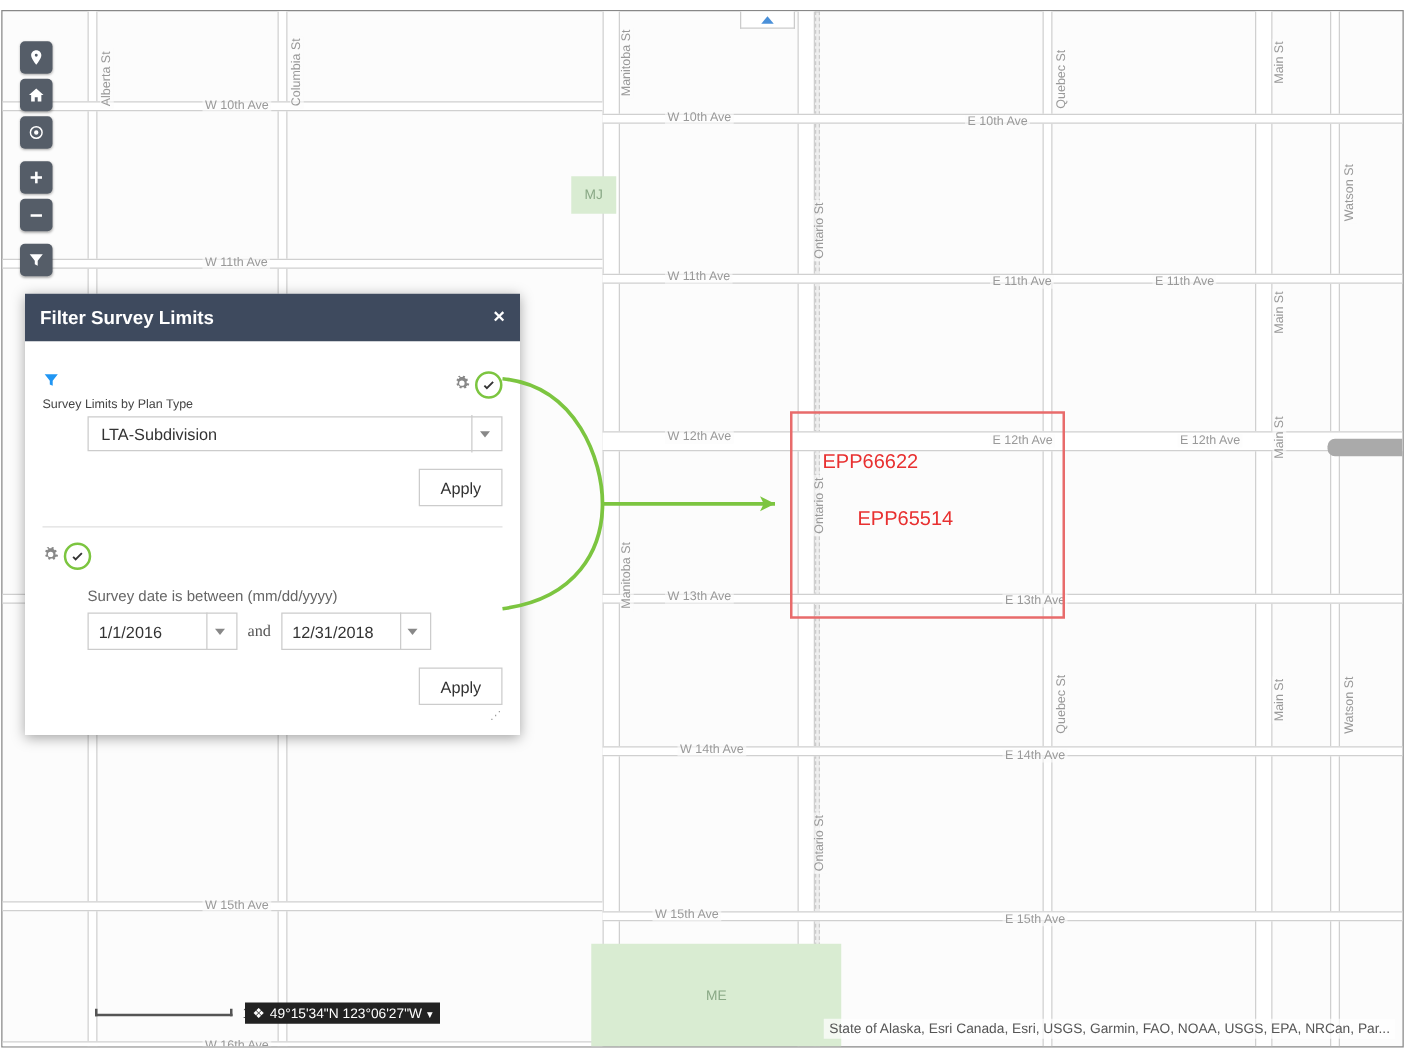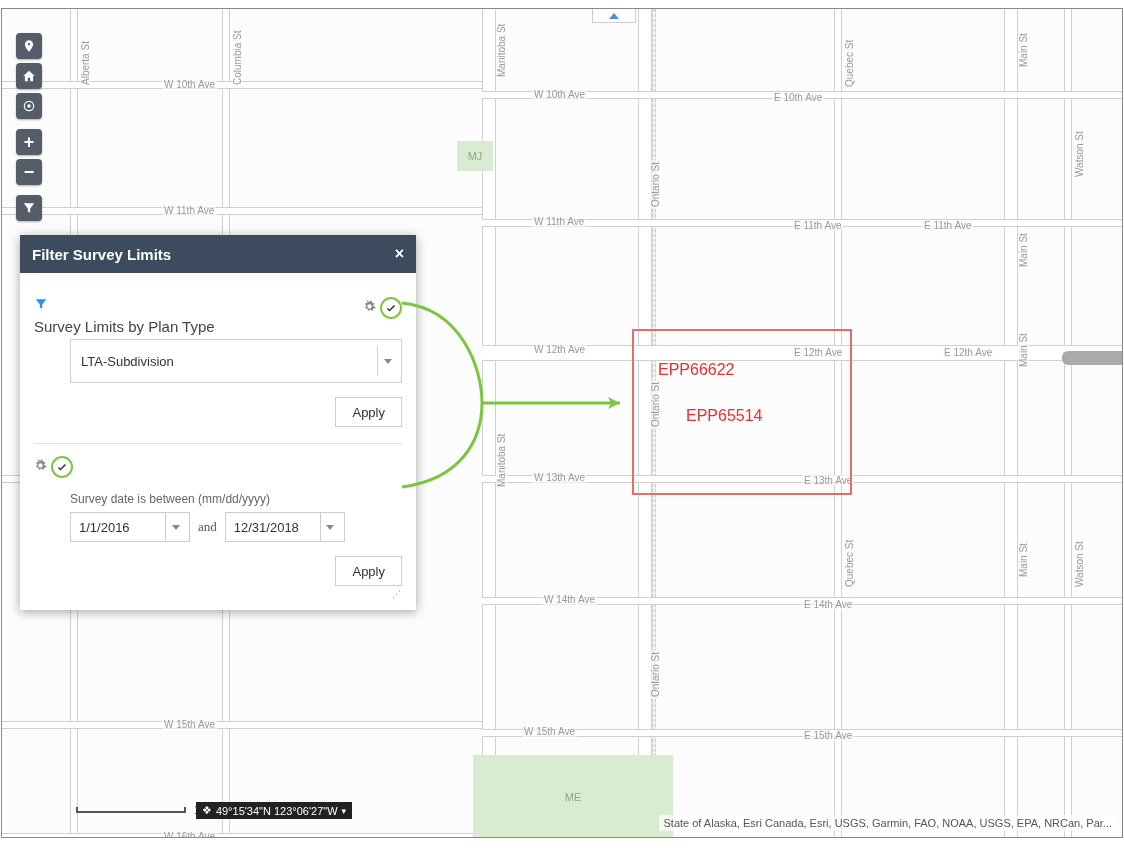--- a/index.html
+++ b/index.html
@@ -23,29 +23,29 @@
 
 .panel { position: absolute; top: 226px; left: 18px; width: 396px; background: #fff; box-shadow: 0 2px 10px rgba(0,0,0,0.35); z-index: 60; }
 .panel-header { background: #3e4a5e; color: #fff; padding: 10px 12px; display: flex; justify-content: space-between; align-items: center; font-size: 15px; font-weight: bold; }
 .panel-close { cursor: pointer; font-size: 16px; }
 .panel-body { padding: 12px 14px 8px 14px; }
 .filter-block { border-bottom: 1px solid #e0e0e0; padding: 12px 0 16px 0; position: relative; }
 .filter-block:last-child { border-bottom: none; }
 .filter-top { display: flex; align-items: flex-start; justify-content: space-between; margin-bottom: 4px; }
 .filter-left { display: flex; flex-direction: column; }
 .filter-icon { color: #2196f3; font-size: 14px; margin-bottom: 4px; }
-.filter-title { font-size: 15px; color: #444; }
+.filter-title { font-size: 10px; color: #444; }
 .filter-actions { display: flex; align-items: center; gap: 4px; }
 .gear-ico { color: #888; font-size: 13px; }
 .check-circ { width: 22px; height: 22px; border: 2.5px solid #7cc540; border-radius: 50%; display: flex; align-items: center; justify-content: center; background: #fff; }
 .check-circ svg { width: 12px; height: 12px; }
 .filter-sub { margin: 14px 0 6px 36px; font-size: 12px; color: #666; }
 .filter-row { margin-left: 36px; display: flex; align-items: center; gap: 8px; }
 .filter-row.right { justify-content: flex-end; margin-left: 0; margin-right: 0; margin-top: 14px; }
-.select-box { flex: 1; height: 44px; border: 1px solid #ccc; display: flex; align-items: center; justify-content: space-between; padding: 0 4px 0 10px; font-size: 13px; color: #333; background: #fff; text-align: right; }
+.select-box { flex: 1; height: 28px; border: 1px solid #ccc; display: flex; align-items: center; justify-content: space-between; padding: 0 4px 0 10px; font-size: 13px; color: #333; background: #fff; text-align: right; }
 .select-caret { width: 20px; height: 30px; border-left: 1px solid #ccc; display: flex; align-items: center; justify-content: center; }
 .date-box { width: 120px; height: 30px; border: 1px solid #ccc; display: flex; align-items: center; justify-content: space-between; padding: 0 4px 0 8px; font-size: 13px; color: #333; background: #fff; }
 .apply-btn { height: 30px; padding: 0 16px; border: 1px solid #ccc; background: #fff; font-size: 13px; color: #333; cursor: pointer; }
 .and-txt { font-size: 13px; color: #555; font-family: Liberation Serif, serif; }
 .resize-handle { position: absolute; right: 3px; bottom: 3px; font-size: 9px; color: #999; letter-spacing: -2px; }
 
 
 .hl-box { position: absolute; border: 2px solid #e86b6b; }
 .hl-label { position: absolute; color: #e83030; font-size: 16px; font-family: Arial; }
 

